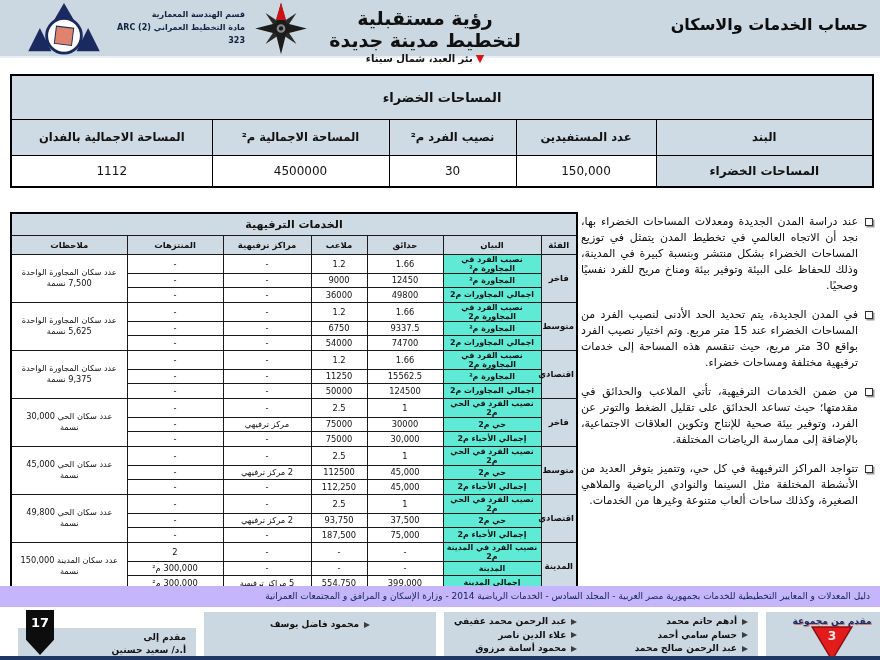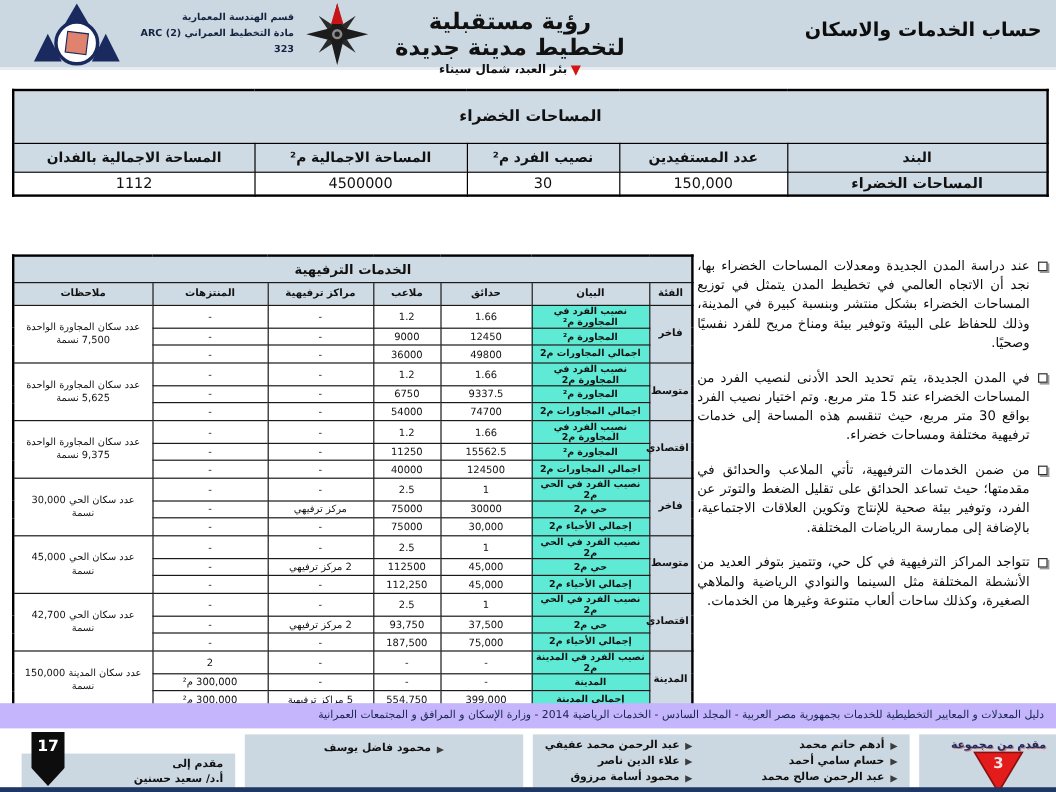--- a/index.html
+++ b/index.html
@@ -24,22 +24,22 @@
   .course { position:absolute; left:100px; top:8px; width:145px; text-align:right; direction:rtl;
             font-size:8px; font-weight:bold; line-height:13px; color:#12223f;}
   .inst-logo { position:absolute; left:26px; top:2px; }
 
   
   table { border-collapse:collapse; table-layout:fixed; }
   .green { position:absolute; left:10px; top:74px; width:862px; direction:rtl;
            border:2px solid #000; text-align:center; }
   .green th, .green td { border:1px solid #000; }
   .green .ttl { height:44px; font-size:13px; font-weight:bold; background:#cfdbe4; }
-  .green .hrow th { height:24px; font-size:11.5px; font-weight:bold; background:#cfdbe4; }
-  .green .dat td { height:20px; font-size:12px; background:#fff; }
+  .green .hrow th { height:36px; font-size:11.5px; font-weight:bold; background:#cfdbe4; }
+  .green .dat td { height:32px; font-size:12px; background:#fff; }
   .green .shade { background:#cfdbe4 !important; font-weight:bold; font-size:11.5px; }
 
   
   .rec { position:absolute; left:10px; top:212px; width:566px; direction:rtl;
          border:2px solid #000; text-align:center; }
   .rec th, .rec td { border:1px solid #1a1a1a; padding:0 2px; }
   .rec .ttl { height:22px; font-size:11px; font-weight:bold; background:#cfdbe4; }
   .rec .hrow th { height:19px; font-size:8.5px; font-weight:bold; background:#cfdbe4; }
   .rec tbody td { height:14.5px; font-size:8.3px; background:#fff; }
   .rec .cat { background:#cfdbe4; font-weight:bold; font-size:8.5px; }
@@ -224,21 +224,21 @@
       <tr class="ginner">
         <td class="bayan">المجاورة م²</td>
         <td class="val">15562.5</td>
         <td class="val">11250</td>
         <td class="val">-</td>
         <td class="val">-</td>
       </tr>
       <tr class="ginner">
         <td class="bayan">اجمالي المجاورات م2</td>
         <td class="val">124500</td>
-        <td class="val">40000</td>
+        <td class="val">50000</td>
         <td class="val">-</td>
         <td class="val">-</td>
       </tr>
       <tr class="gfirst">
         <td class="cat" rowspan="3">فاخر</td>
         <td class="bayan">نصيب الفرد في الحي م2</td>
         <td class="val">1</td>
         <td class="val">2.5</td>
         <td class="val">-</td>
         <td class="val">-</td>
@@ -281,21 +281,21 @@
         <td class="val">-</td>
         <td class="val">-</td>
       </tr>
       <tr class="gfirst">
         <td class="cat" rowspan="3">اقتصادي</td>
         <td class="bayan">نصيب الفرد في الحي م2</td>
         <td class="val">1</td>
         <td class="val">2.5</td>
         <td class="val">-</td>
         <td class="val">-</td>
-        <td class="note" rowspan="3">عدد سكان الحي 42,700 نسمة</td>
+        <td class="note" rowspan="3">عدد سكان الحي 49,800 نسمة</td>
       </tr>
       <tr class="ginner">
         <td class="bayan">حي م2</td>
         <td class="val">37,500</td>
         <td class="val">93,750</td>
         <td class="val">2 مركز ترفيهي</td>
         <td class="val">-</td>
       </tr>
       <tr class="ginner">
         <td class="bayan">إجمالي الأحياء م2</td>

